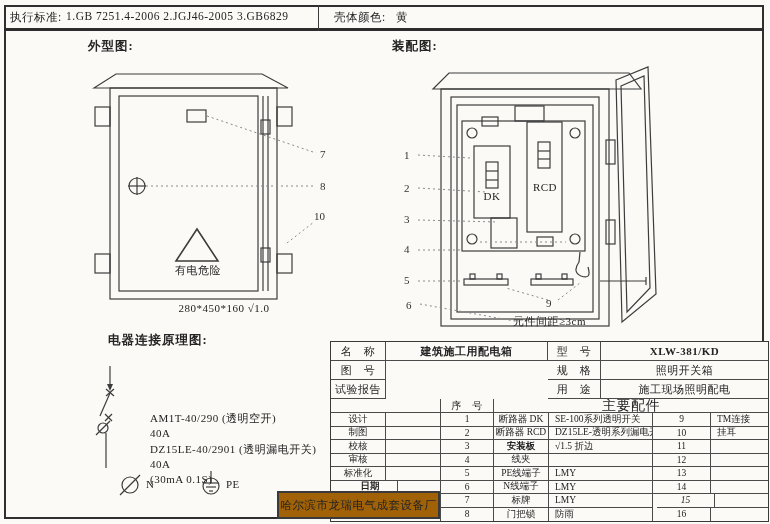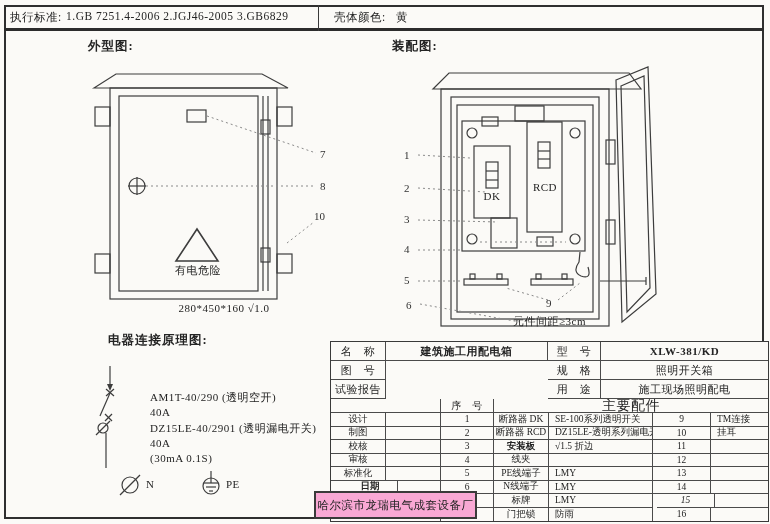--- a/index.html
+++ b/index.html
@@ -15,22 +15,22 @@
   svg{position:absolute;left:0;top:0;}
   
   #tb{position:absolute;left:330px;top:341px;width:437px;height:179px;border:1px solid #3a3a3a;box-sizing:content-box;background:#fbfaf7;}
   .cell{position:absolute;box-sizing:border-box;border-right:1px solid #4a4a4a;border-bottom:1px solid #4a4a4a;
         display:flex;align-items:center;justify-content:center;font-size:11px;white-space:nowrap;overflow:hidden;letter-spacing:.5px;}
   .cell.small{font-size:9.5px;letter-spacing:0;}
   .cell.left{justify-content:flex-start;padding-left:6px;}
   .cell.noR{border-right:none;}
   .cell.bold{font-weight:bold;}
   #factory{position:absolute;left:277px;top:491px;width:163px;height:28px;border:2px solid #3a3a3a;box-sizing:border-box;
-           background:#f9a8d4;display:flex;align-items:center;justify-content:center;font-size:11.5px;letter-spacing:.5px;z-index:6;margin-left:37px;}
-  .schline{position:absolute;left:150px;font-size:11px;white-space:nowrap;letter-spacing:.5px;}
+           background:#a16207;display:flex;align-items:center;justify-content:center;font-size:11.5px;letter-spacing:.5px;z-index:6;}
+  .schline{position:absolute;left:150px;font-size:11px;white-space:nowrap;letter-spacing:.5px;margin-top:21px;}
 </style>
 </head>
 <body>
 
 <div id="page">
 
   <div id="frame"></div>
 
   <div id="topbar">
     <span class="txt" style="left:6px;">执行标准:</span>

